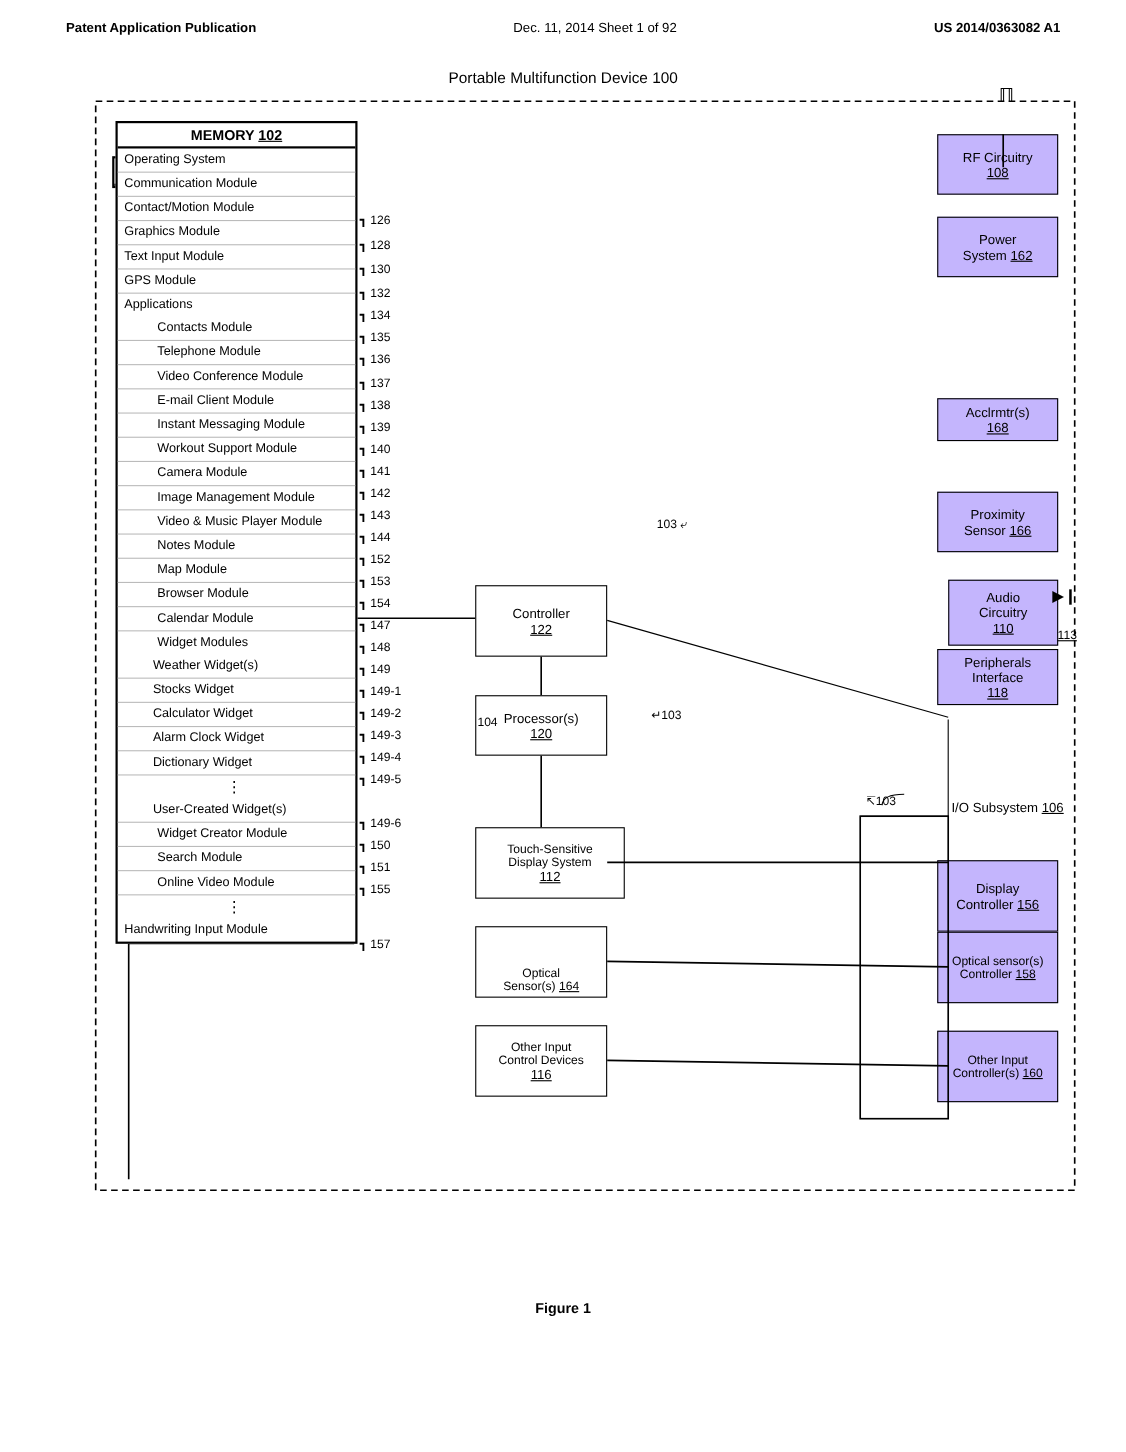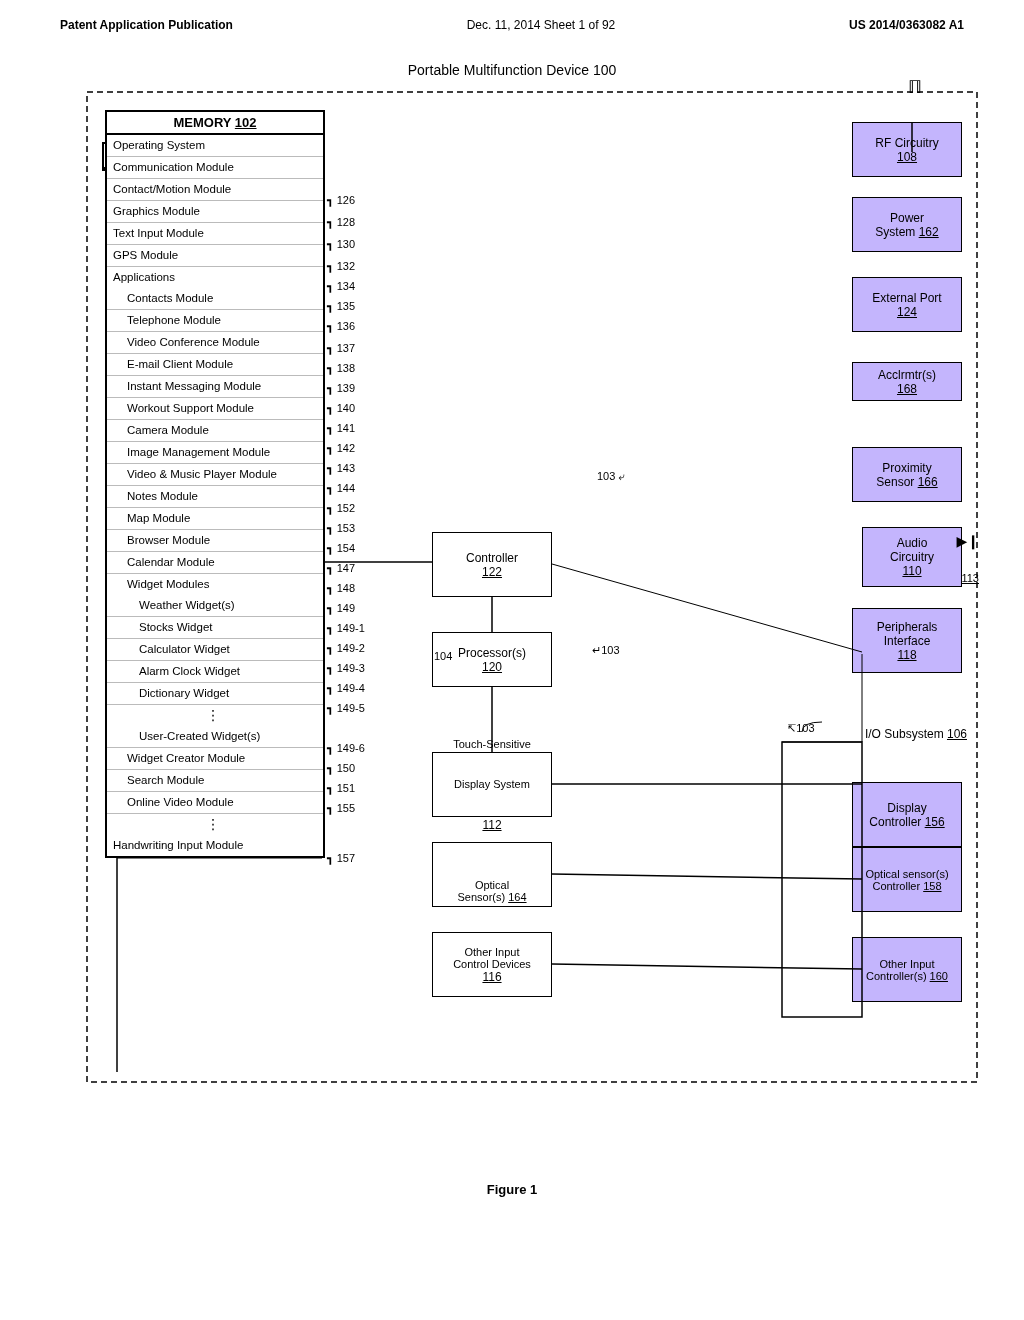--- a/index.html
+++ b/index.html
@@ -133,21 +133,21 @@
   <div class="central-box" style="left:390px; top:470px; width:120px; height:65px;">
     <div>Controller</div>
     <div><span class="underline">122</span></div>
   </div>
 
   <div class="central-box" style="left:390px; top:570px; width:120px; height:55px;">
     <div>Processor(s)</div>
     <div><span class="underline">120</span></div>
   </div>
 
-  <div class="central-box" style="left:390px; top:690px; width:120px; height:65px;gap:28px;">
+  <div class="central-box" style="left:390px; top:690px; width:136px; height:65px;">
     <div style="font-size:11px;">Touch-Sensitive</div>
     <div style="font-size:11px;">Display System</div>
     <div><span class="underline">112</span></div>
   </div>
 
   <div class="central-box" style="left:390px; top:780px; width:120px; height:65px;">
     <div style="font-size:11px;margin-top:32px;">Optical</div>
     <div style="font-size:11px;">Sensor(s) <span class="underline">164</span></div>
   </div>
 
@@ -160,24 +160,20 @@
   <div class="right-box" style="right:20px; top:60px; width:110px; height:55px;">
     <div>RF Circuitry</div>
     <div><span class="underline">108</span></div>
   </div>
 
   <div class="right-box" style="right:20px; top:135px; width:110px; height:55px;">
     <div>Power</div>
     <div>System <span class="underline">162</span></div>
   </div>
 
-  <div class="right-box" style="right:20px; top:215px; width:110px; height:55px;">
-    <div>External Port</div>
-    <div><span class="underline">124</span></div>
-  </div>
 
   <div class="right-box" style="right:20px; top:300px; width:110px; height:39px;">
     <div>Acclrmtr(s)</div>
     <div><span class="underline">168</span></div>
   </div>
 
   <div class="right-box" style="right:20px; top:385px; width:110px; height:55px;text-align:center;">
     <div>Proximity</div>
     <div>Sensor <span class="underline">166</span></div>
   </div>
@@ -185,21 +181,21 @@
   <div class="right-box" style="right:20px; top:465px; width:100px; height:60px;">
     <div>Audio</div>
     <div>Circuitry</div>
     <div><span class="underline">110</span></div>
 
     <div style="position:absolute; right:-18px; top:5px; font-size:14px;">▶❙</div>
   </div>
 
   <div style="position:absolute; right:3px; top:510px; font-size:11px;"><span class="underline">113</span></div>
 
-  <div class="right-box" style="right:20px; top:546px; width:110px; height:65px;">
+  <div class="right-box" style="right:20px; top:528px; width:110px; height:51px;">
     <div>Peripherals</div>
     <div>Interface</div>
     <div><span class="underline">118</span></div>
   </div>
 
   <div style="position:absolute; right:15px; top:665px; font-size:12px; font-weight:normal;">
     I/O Subsystem <span class="underline">106</span>
   </div>
 
   <div class="right-box" style="right:20px; top:720px; width:110px; height:65px;">
@@ -369,21 +365,21 @@
     padding: 3px 4px;
     border-bottom: 2px solid #000;
   }
   .mem-row {
     padding: 1px 6px;
     border-bottom: 1px solid #bbb;
     min-height: 19px;
     line-height: 19px;
   }
   .mem-row.no-bottom { border-bottom: none; }
-  .mem-row.indented { padding-left: 20px; }
+  .mem-row.indented { padding-left: 36px; }
   .mem-row.double-indent { padding-left: 32px; }
   .mem-row.center-dots { text-align: center; letter-spacing: 4px; border-bottom: none; font-size: 14px; }
 </style>
 
 <div class="mem-wrapper">
   <div class="mem-title">MEMORY <span class="underline">102</span></div>
   <div class="mem-row">Operating System</div>
   <div class="mem-row">Communication Module</div>
   <div class="mem-row">Contact/Motion Module</div>
   <div class="mem-row">Graphics Module</div>

